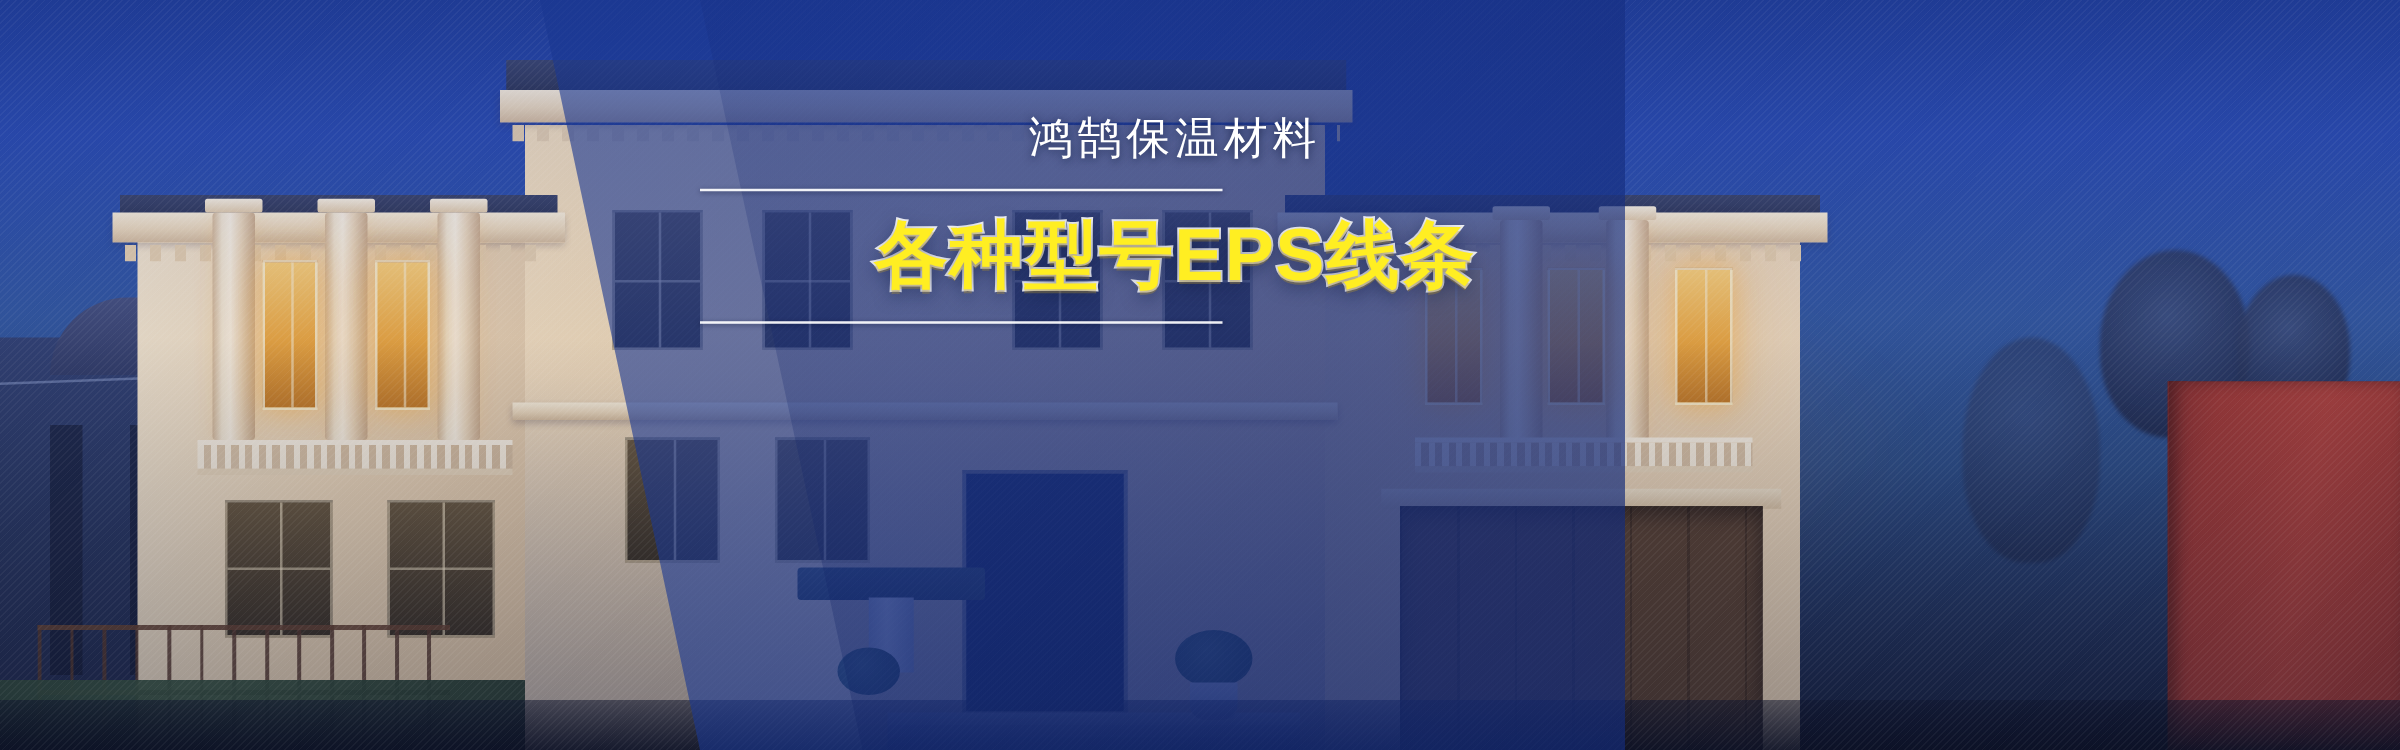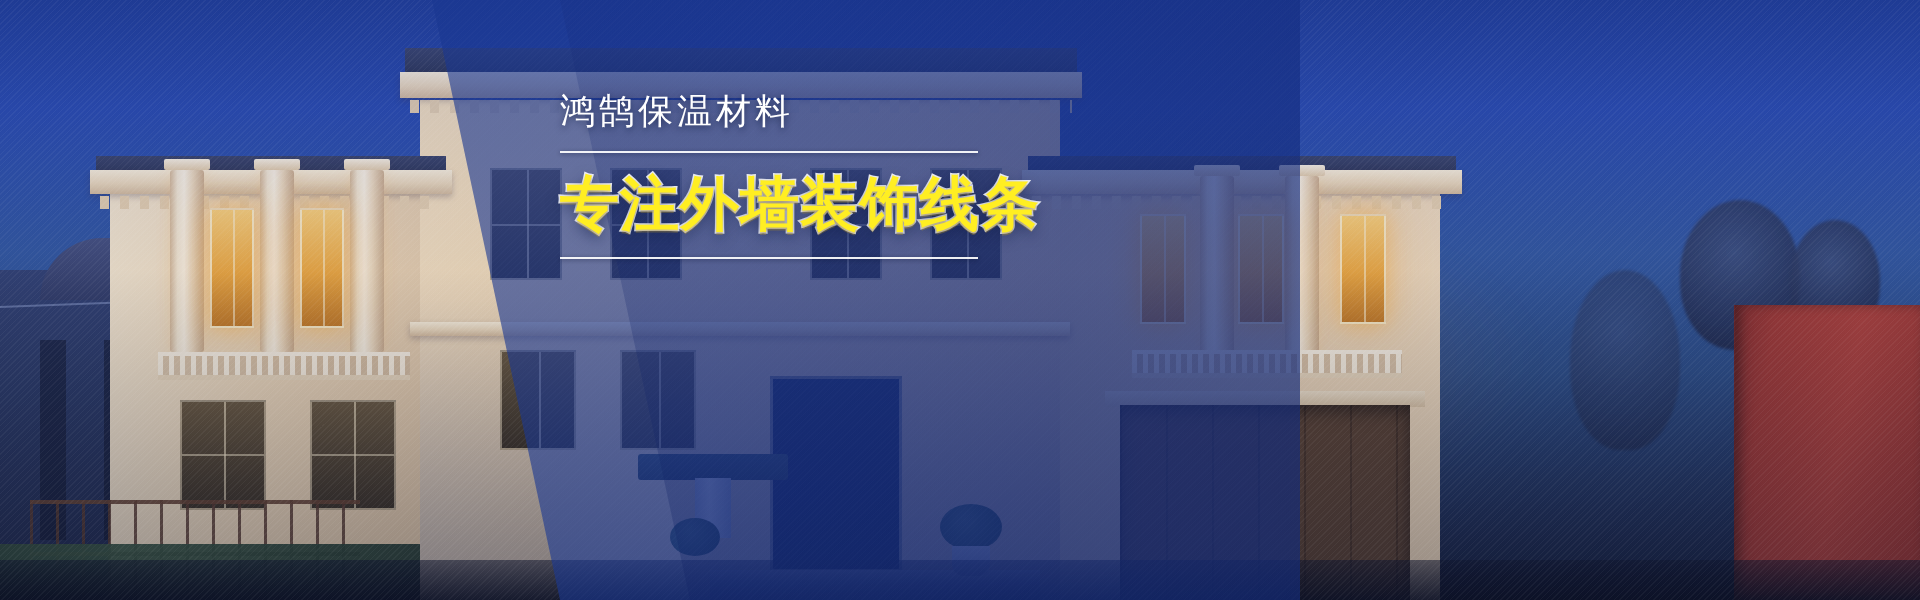--- a/index.html
+++ b/index.html
@@ -10,20 +10,21 @@
   body {
     font-family: "Liberation Sans", "DejaVu Sans", sans-serif;
   }
 
   .banner {
     position: relative;
     width: 1920px;
     height: 600px;
     overflow: hidden;
     background: #a16207;
+    text-align: center;
   }
 
   
   .photo {
     position: absolute;
     inset: 0;
     overflow: hidden;
   }
 
   
@@ -593,20 +594,20 @@
 
   <div class="overlay-panel"></div>
   <div class="overlay-panel-2"></div>
 
   <div class="content">
 
     <div class="brand">鸿鹄保温材料</div>
 
     <div class="rule"></div>
 
-
-    <div class="headline">专注外墙装饰线条</div>
+    <div class="headline">各种型号EPS线条</div>
+
 
     <div class="rule bottom"></div>
 
   </div>
 
 </div>
 
 </body></html>

